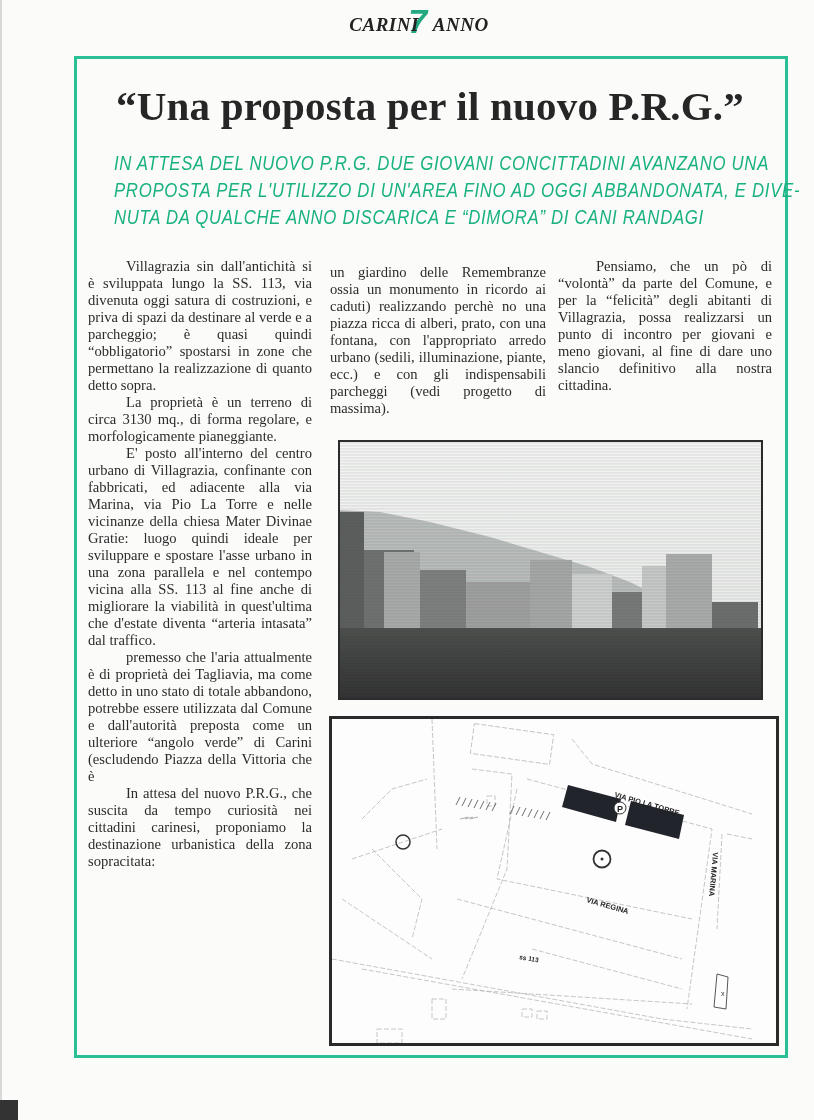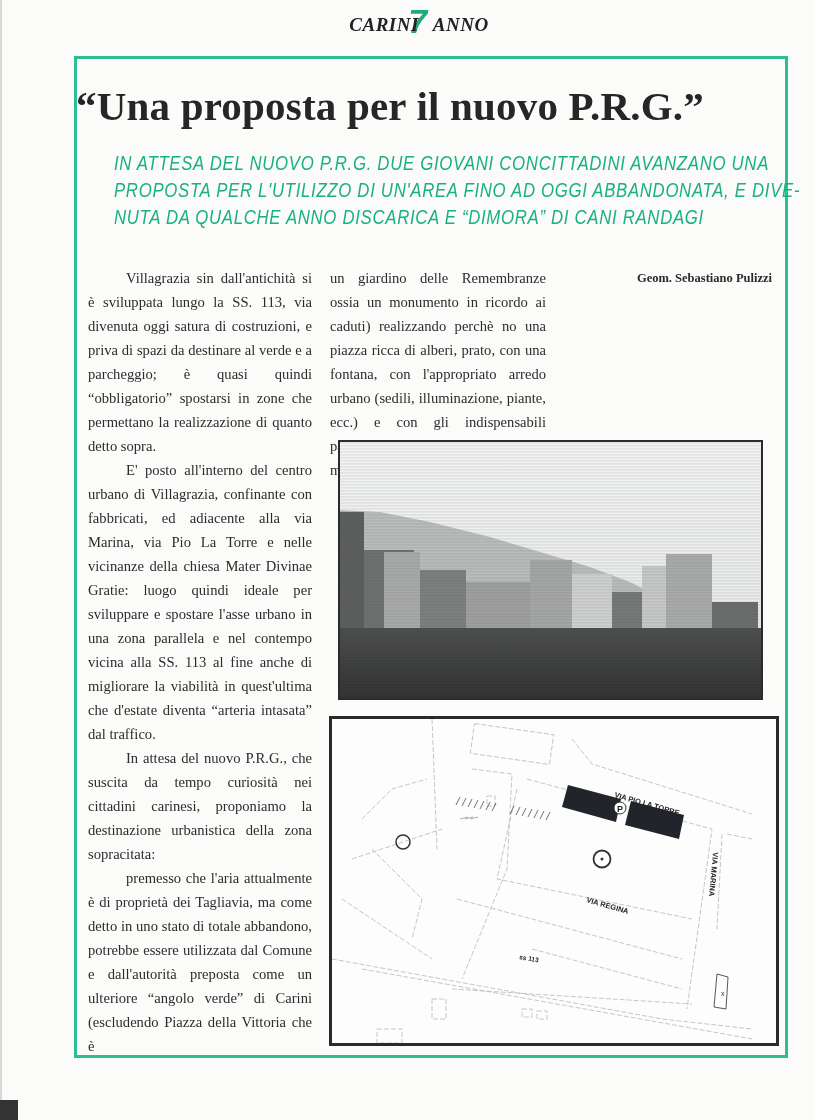--- a/index.html
+++ b/index.html
@@ -3,28 +3,28 @@
 <meta charset="utf-8">
 <style>
   html, body { margin:0; padding:0; }
   body { width:814px; height:1120px; background:#fbfbfa; position:relative; overflow:hidden; font-family:"Liberation Serif", serif; color:#2a2a2a; }
   .masthead { position:absolute; left:12px; width:814px; top:14px; text-align:center; }
   .masthead .name { font-family:"Liberation Serif", serif; font-style:italic; font-weight:bold; font-size:19px; letter-spacing:0.5px; color:#222; position:relative; display:inline-block; }
   .masthead .seven { position:absolute; left:50%; top:-10px; transform:translateX(-55%); font-family:"Liberation Sans", sans-serif; font-weight:bold; font-size:34px; color:#17a57a; line-height:1; z-index:0; opacity:0.95; }
   .masthead .word { position:relative; z-index:1; }
   .masthead .gap { display:inline-block; width:14px; }
   .frame { position:absolute; left:74px; top:56px; width:708px; height:996px; border:3px solid #2bbf95; box-sizing:content-box; }
-  .title { position:absolute; left:76px; width:708px; top:82px; font-family:"Liberation Serif", serif; font-weight:bold; font-size:41px; color:#262626; letter-spacing:0.2px; }
+  .title { position:absolute; left:76px; width:708px; top:82px; text-align:center; font-family:"Liberation Serif", serif; font-weight:bold; font-size:41px; color:#262626; letter-spacing:0.2px; }
   .subtitle { position:absolute; left:114px; top:150px; width:670px; font-family:"Liberation Sans", sans-serif; font-style:italic; font-size:19.5px; line-height:27px; color:#18b17f; letter-spacing:0.8px; transform:scaleX(0.86); transform-origin:left top; white-space:nowrap; }
   .subtitle div { display:block; }
-  .col { position:absolute; font-size:14.6px; line-height:24px; text-align:justify; color:#2c2c2c;margin-top:8px; }
+  .col { position:absolute; font-size:14.6px; line-height:17px; text-align:justify; color:#2c2c2c; }
   .col p { margin:0; text-indent:38px; }
   .col p.noindent { text-indent:0; }
   .col1 { left:88px; top:258px; width:224px; }
-  .col2 { left:330px; top:258px; width:216px; }
+  .col2 { left:330px; top:264px; width:216px; }
   .col3 { left:558px; top:258px; width:214px; }
   .sig { text-align:right; font-weight:bold; font-size:12.5px; margin-top:16px; color:#2a2a2a; text-indent:0 !important; }
   .photo { position:absolute; left:338px; top:440px; width:421px; height:256px; border:2px solid #2b2b2b; overflow:hidden; background:#eef0ee; }
   .map { position:absolute; left:329px; top:716px; width:444px; height:324px; border:3px solid #2a2a2a; background:#fdfdfd; overflow:hidden; }
   .scan-edge { position:absolute; left:0; top:1100px; width:18px; height:20px; background:#333; }
   .scan-left { position:absolute; left:0; top:0; width:2px; height:1120px; background:#d8d8d8; }
 </style>
 </head>
 <body>
 
@@ -41,31 +41,32 @@
 <div class="title">“Una proposta per il nuovo P.R.G.”</div>
 
 <div class="subtitle">
   <div>IN ATTESA DEL NUOVO P.R.G.  DUE GIOVANI CONCITTADINI AVANZANO  UNA</div>
   <div>PROPOSTA PER L'UTILIZZO DI UN'AREA FINO AD OGGI ABBANDONATA, E DIVE-</div>
   <div>NUTA DA QUALCHE ANNO DISCARICA E “DIMORA” DI CANI RANDAGI</div>
 </div>
 
 <div class="col col1">
   <p>Villagrazia sin dall'antichità si è sviluppata lungo la SS. 113, via divenuta oggi satura di costruzioni, e priva di spazi da destinare al verde e a parcheggio; è quasi quindi “obbligatorio” spostarsi in zone che permettano la realizzazione di quanto detto sopra.</p>
+  <p>La proprietà è un terreno di circa 3130 mq., di forma regolare, e morfologicamente pianeggiante.</p>
   <p>E' posto all'interno del centro urbano di Villagrazia, confinante con fabbricati, ed adiacente alla via Marina, via Pio La Torre e nelle vicinanze della chiesa Mater Divinae Gratie: luogo quindi ideale per sviluppare e spostare l'asse urbano in una zona parallela e nel contempo vicina alla SS. 113 al fine anche di migliorare la viabilità in quest'ultima che d'estate diventa “arteria intasata” dal traffico.</p>
+  <p>premesso che l'aria attualmente è di proprietà dei Tagliavia, ma come detto in uno stato di totale abbandono, potrebbe essere utilizzata dal Comune e dall'autorità preposta come un ulteriore “angolo verde” di Carini (escludendo Piazza della Vittoria che è</p>
   <p>In attesa del nuovo P.R.G., che suscita da tempo curiosità nei cittadini carinesi, proponiamo la destinazione urbanistica della zona sopracitata:</p>
-  <p>premesso che l'aria attualmente è di proprietà dei Tagliavia, ma come detto in uno stato di totale abbandono, potrebbe essere utilizzata dal Comune e dall'autorità preposta come un ulteriore “angolo verde” di Carini (escludendo Piazza della Vittoria che è</p>
 </div>
 
 <div class="col col2">
   <p class="noindent">un giardino delle Remembranze ossia un monumento in ricordo ai caduti) realizzando perchè no una piazza ricca di alberi, prato, con una fontana, con l'appropriato arredo urbano (sedili, illuminazione, piante, ecc.) e con gli indispensabili parcheggi (vedi progetto di massima).</p>
 </div>
 
 <div class="col col3">
-  <p class="sig">Geom. Sebastiano Pulizzi</p>
+  <p>Pensiamo, che un pò di “volontà” da parte del Comune, e per la “felicità” degli abitanti di Villagrazia, possa realizzarsi un punto di incontro per giovani e meno giovani, al fine di dare uno slancio definitivo alla nostra cittadina.</p>
 </div>
 
 <div class="photo">
   <svg width="421" height="256" viewBox="0 0 421 256">
     <defs>
       <linearGradient id="sky" x1="0" y1="0" x2="0" y2="1">
         <stop offset="0" stop-color="#f4f5f3"></stop>
         <stop offset="1" stop-color="#e4e7e4"></stop>
       </linearGradient>
       <linearGradient id="ground" x1="0" y1="0" x2="0" y2="1">

